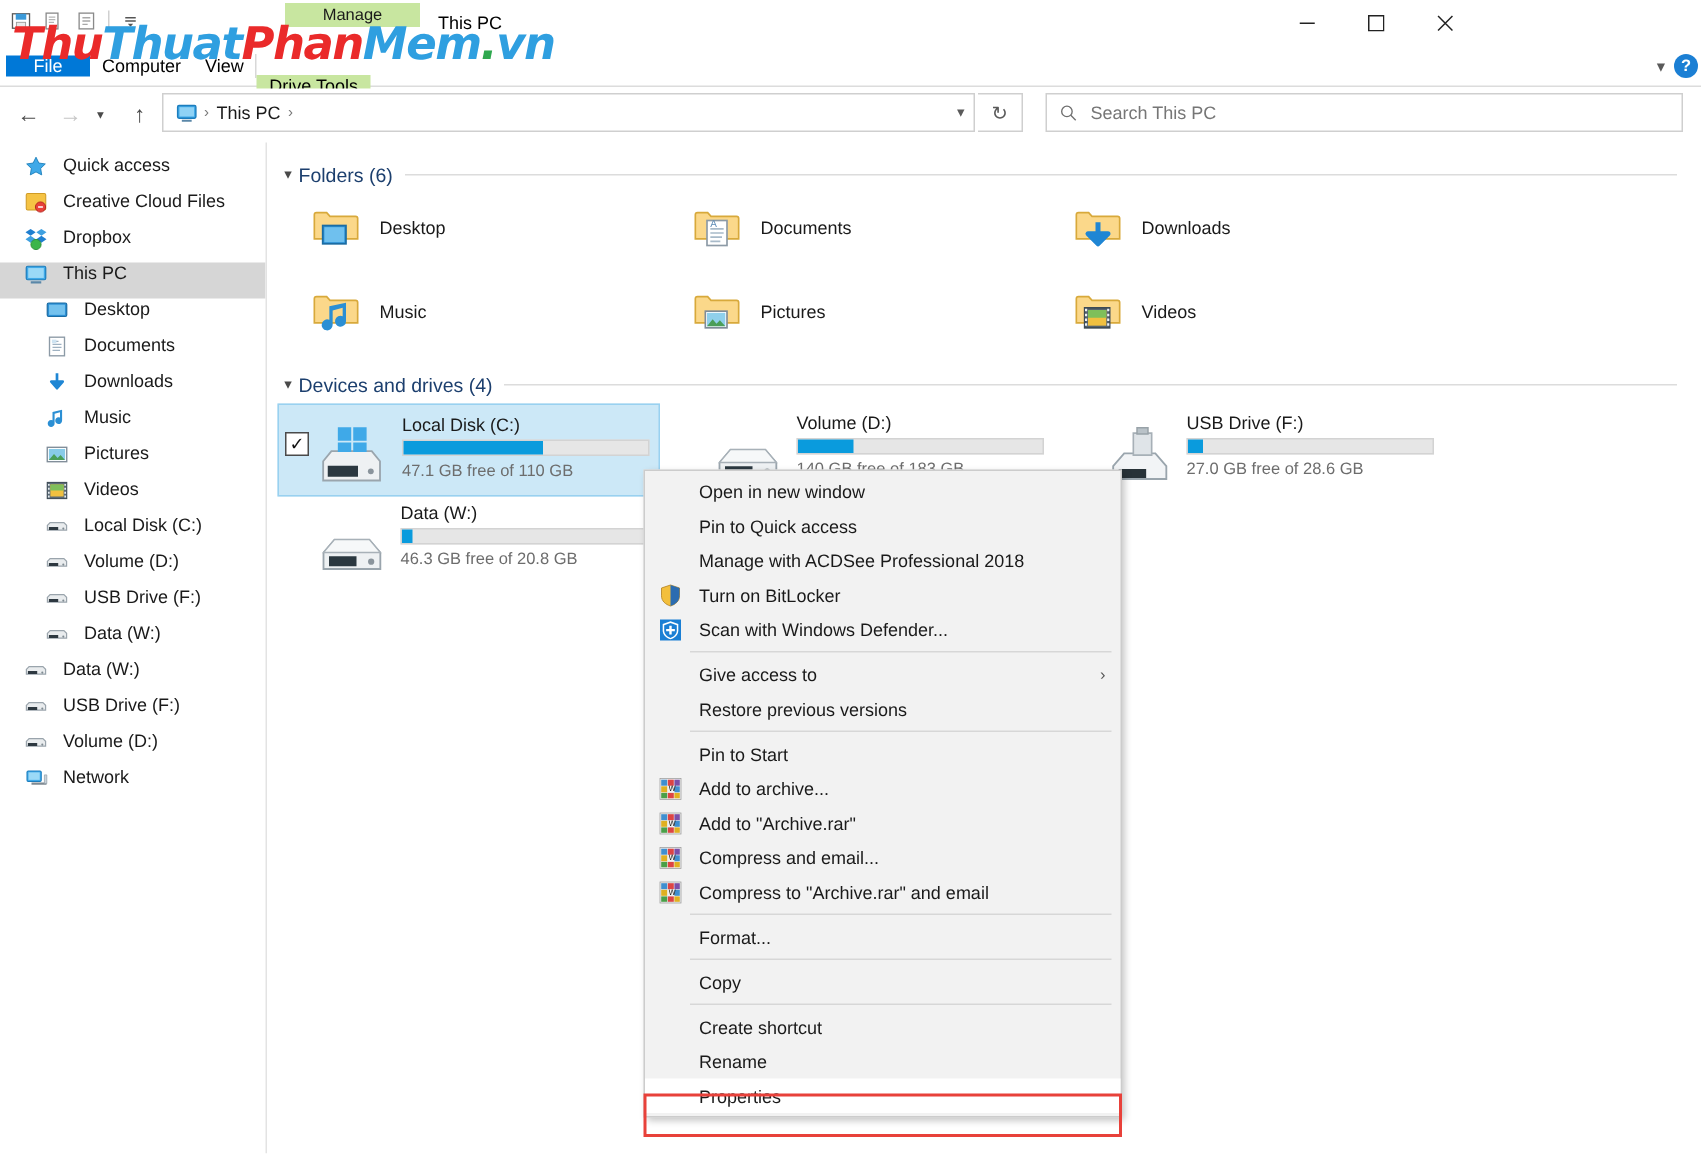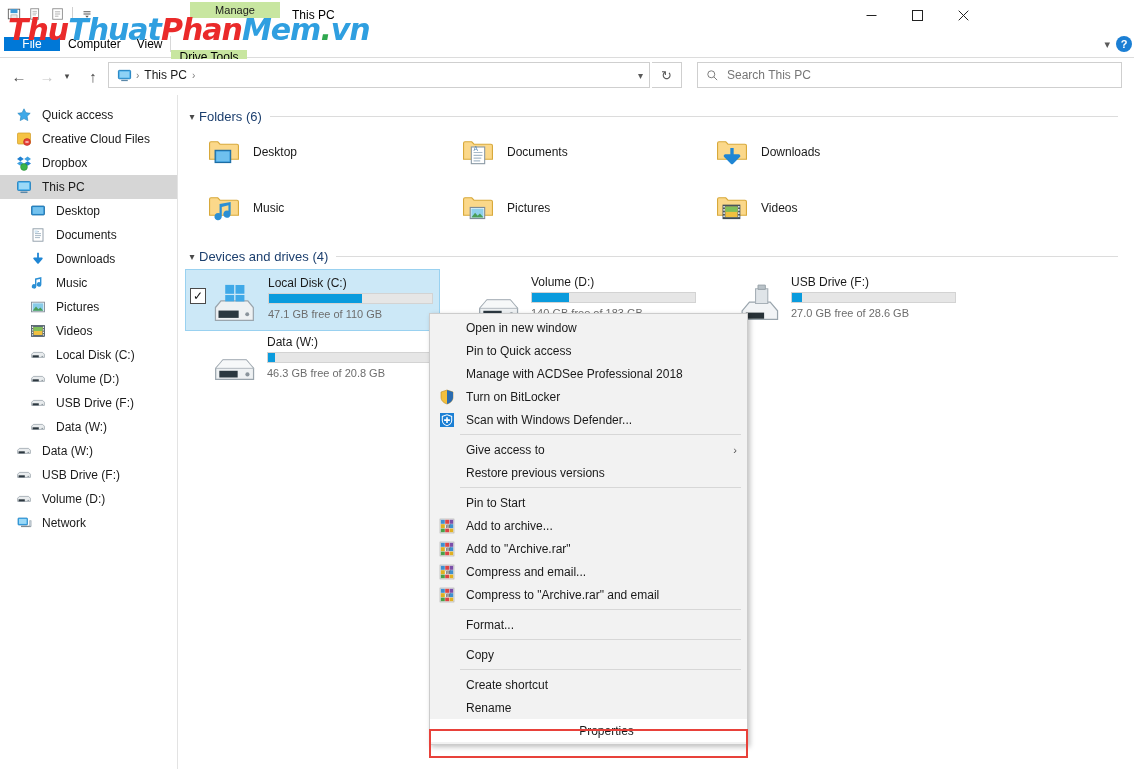--- a/index.html
+++ b/index.html
@@ -49,21 +49,21 @@
   .refresh { position:absolute; left:652px; top:62px; width:30px; height:26px; border:1px solid #cfcfcf;
              border-left:none; background:#fff; display:flex; align-items:center; justify-content:center;
              color:#5a5a5a; font-size:13px; }
   .searchbox { position:absolute; left:697px; top:62px; width:425px; height:26px; border:1px solid #cfcfcf;
                background:#fff; display:flex; align-items:center; gap:8px; padding:0 8px; }
   .search-ph { font-size:12px; color:#767676; }
 
   
   .sidebar { position:absolute; left:0; top:95px; width:178px; height:674px; background:#fff;
              border-right:1px solid #e3e3e3; padding-top:8px; overflow:hidden; }
-  .nav-item { height:24px; display:flex; align-items:center; font-size:12px; color:#1a1a1a; padding-left:16px; cursor:default; }
+  .nav-item { height:24px; display:flex; align-items:flex-start; font-size:12px; color:#1a1a1a; padding-left:16px; cursor:default; }
   .nav-item.sel { background:#d6d6d6; }
   .nav-item.lvl1 { padding-left:30px; }
   .nav-ico { width:20px; display:flex; align-items:center; justify-content:flex-start; margin-right:6px; }
   .nav-lbl { white-space:nowrap; }
 
   
   .content { position:absolute; left:179px; top:95px; width:955px; height:674px; background:#fff; overflow:hidden; }
   .group-hd { display:flex; align-items:center; height:22px; margin:10px 0 2px 6px; }
   .chev { color:#4a4a4a; font-size:10px; width:14px; text-align:center; }
   .group-title { font-size:13px; color:#1c3f6e; white-space:nowrap; }
@@ -88,21 +88,21 @@
   
   .ctxmenu { position:absolute; left:429px; top:313px; width:319px; background:#f2f2f2;
              border:1px solid #cccccc; box-shadow:2px 2px 5px rgba(0,0,0,.25); padding:2px 0;
              font-size:12px; z-index:50; }
   .mi { height:23px; display:flex; align-items:center; padding-left:6px; color:#1a1a1a; position:relative; }
   .mi-ico { width:22px; height:16px; display:flex; align-items:center; justify-content:center; flex:none; }
   .mi-lbl { margin-left:8px; white-space:nowrap; }
   .mi.bold .mi-lbl { font-weight:bold; }
   .mi-arrow { position:absolute; right:10px; color:#555; font-size:11px; }
   .msep { height:1px; background:#d7d7d7; margin:3px 6px 3px 30px; }
-  .mi.highlighted { background:#fff;justify-content:center; }
+  .mi.highlighted { background:#fff; }
   .redbox { position:absolute; left:429px; top:729px; width:319px; height:29px;
             border:2px solid #e8413a; z-index:60; pointer-events:none; }
 
   
   .wm { position:absolute; left:8px; top:12px; font-size:30px; font-weight:bold; font-style:italic;
         letter-spacing:-1px; z-index:90; pointer-events:none; white-space:nowrap;
         font-family:"DejaVu Sans", sans-serif; }
 </style>
 </head>
 <body>

